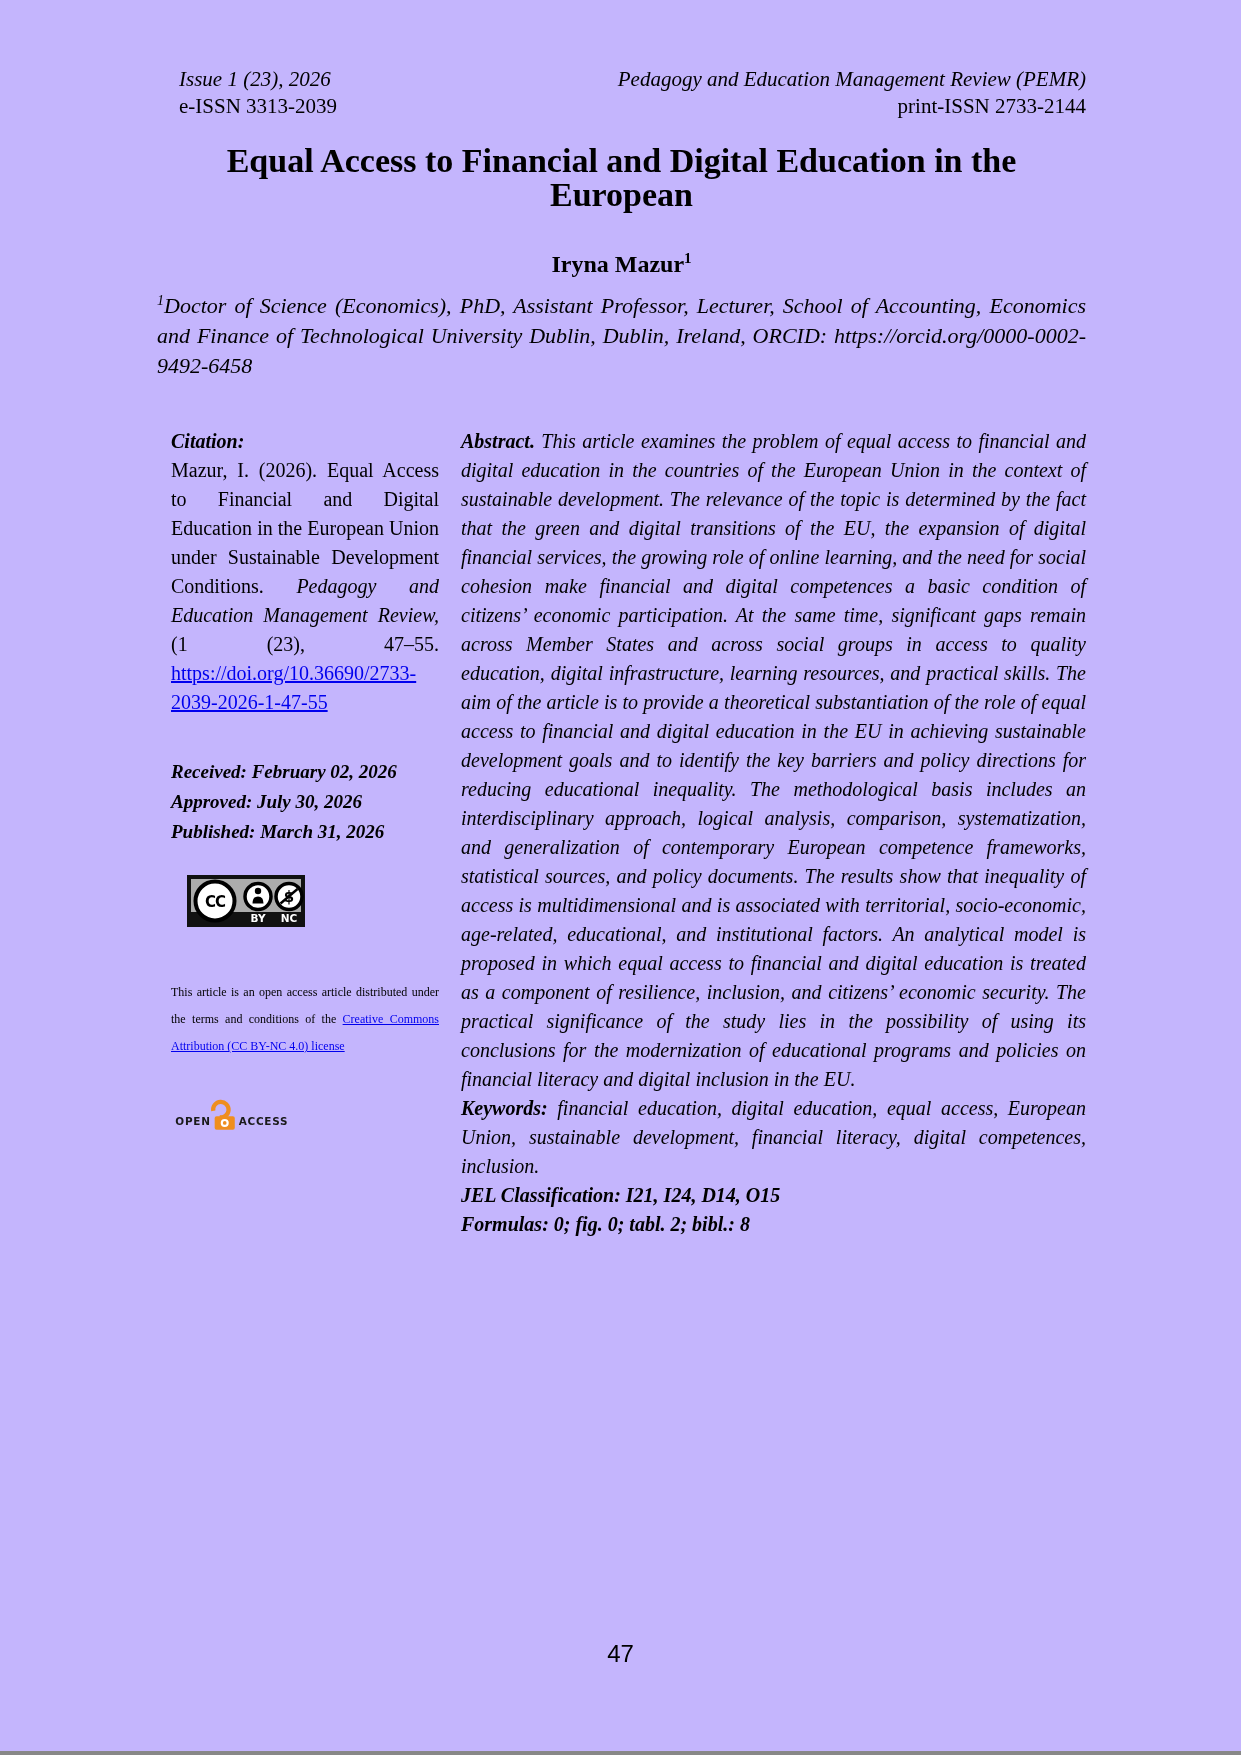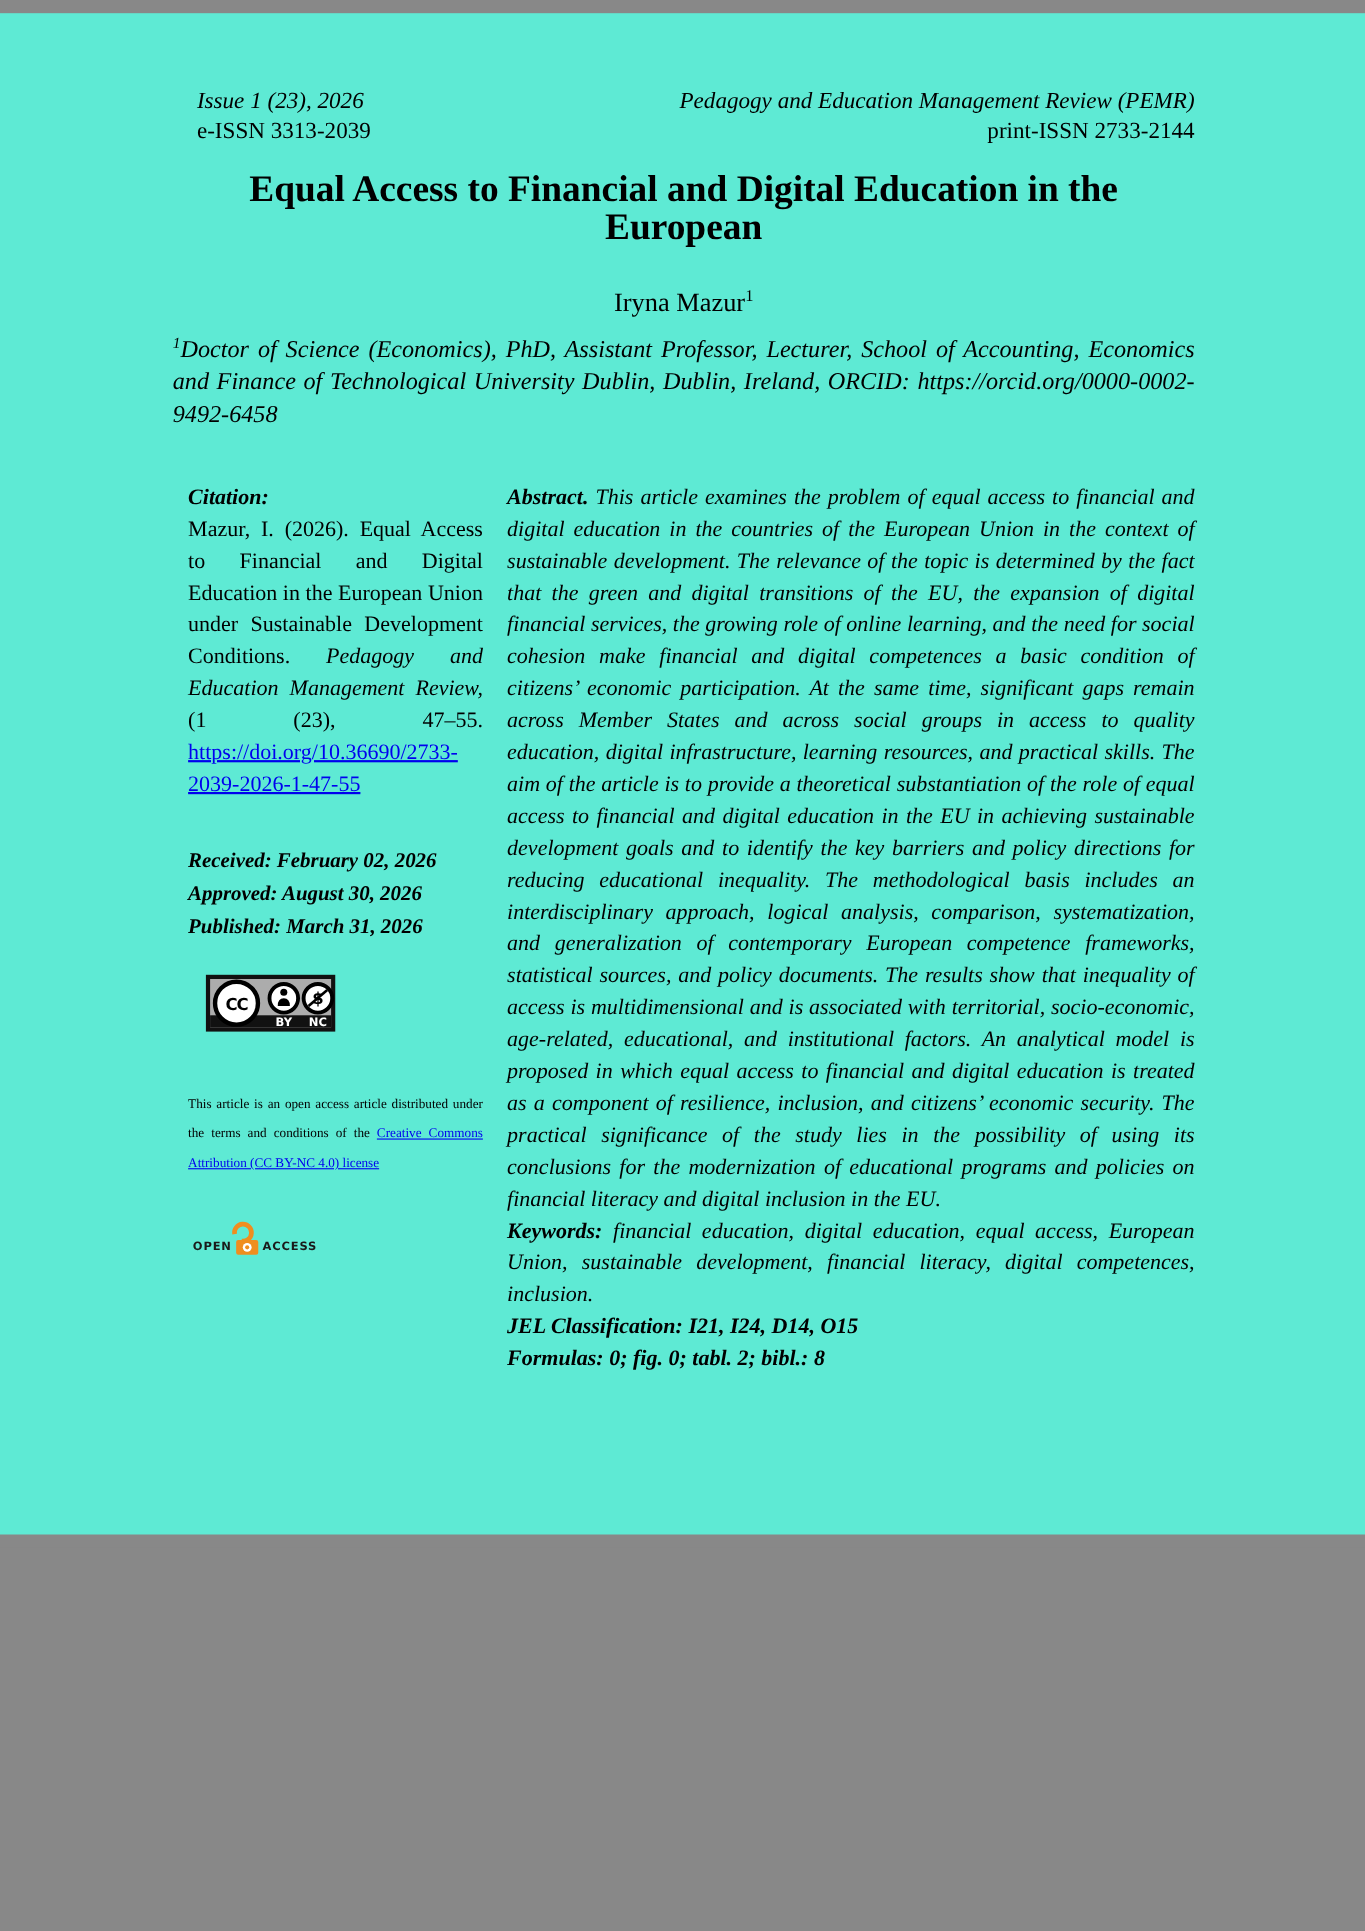--- a/index.html
+++ b/index.html
@@ -1,37 +1,37 @@
 <!DOCTYPE html>
 <html><head>
 <meta charset="utf-8">
 <style>
   html,body { margin:0; padding:0; background:#888; }
   .page {
     position:relative;
-    width:1241px; height:1383px;
-    background:#5eead4;
+    width:1241px; height:1751px;
+    background:#c4b5fd;
     font-family:"Liberation Serif", serif;
     color:#000;
-    margin:12px auto;
+    margin:0 auto;
     overflow:hidden;
   }
   .content { position:absolute; left:157px; top:66px; width:929px; }
 
   
   .hdr { display:flex; justify-content:space-between; font-size:21px; line-height:27px; }
   .hdr-left { margin-left:22px; text-align:left; }
   .hdr-right { text-align:right; }
   .it { font-style:italic; }
   .bi { font-style:italic; font-weight:bold; }
 
   
   .title { margin:24px 0 0 0; text-align:center; font-weight:bold; font-size:34px; line-height:34px; }
   .title span { display:block; }
-  .author { margin-top:32px; text-align:center; font-weight:normal; font-size:24px; line-height:28px; }
+  .author { margin-top:32px; text-align:center; font-weight:bold; font-size:24px; line-height:28px; }
   .author sup { font-size:15px; }
   .affiliation { margin:8px 0 0 0; font-style:italic; font-size:22px; line-height:30px; text-align:justify; }
   .affiliation sup { font-size:14px; font-style:italic; }
 
   
   .columns { display:flex; margin-top:46px; align-items:flex-start; }
   .left-col { flex:none; width:268px; margin-left:14px; font-size:20px; line-height:29px; }
   .right-col { flex:1; margin-left:22px; font-size:20px; line-height:29px; }
 
   .cit-label { margin:0; font-weight:bold; font-style:italic; }
@@ -75,21 +75,21 @@
     <p class="affiliation"><sup>1</sup><span>Doctor of Science (Economics), PhD, Assistant Professor, Lecturer, School of Accounting, Economics and Finance of Technological University Dublin, Dublin, Ireland, ORCID: https://orcid.org/0000-0002-9492-6458</span></p>
 
     <div class="columns">
 
       <aside class="left-col">
         <p class="cit-label">Citation:</p>
         <p class="cit-text"><span>Mazur, I. (2026). Equal Access to Financial and Digital Education in the European Union under Sustainable Development Conditions. </span><span class="it">Pedagogy and Education Management Review,</span><span> (1 (23), 47–55. </span><a class="link">https://doi.org/10.36690/2733-2039-2026-1-47-55</a></p>
 
         <div class="dates">
           <div>Received: February 02, 2026</div>
-          <div>Approved: August 30, 2026</div>
+          <div>Approved: July 30, 2026</div>
           <div>Published: March 31, 2026</div>
         </div>
 
         <svg class="cc-badge" width="118" height="52" viewBox="0 0 118 52" xmlns="http://www.w3.org/2000/svg">
           <rect x="2" y="2" width="114" height="48" fill="#ACACAC" stroke="#111" stroke-width="4"></rect>
           <rect x="4" y="37" width="110" height="11" fill="#111"></rect>
           <g>
             <circle cx="28" cy="26" r="19.5" fill="#ffffff" stroke="#000" stroke-width="4"></circle>
             <text x="28" y="32" text-anchor="middle" font-family="DejaVu Sans, sans-serif" font-size="15" font-weight="bold" letter-spacing="-1">CC</text>
           </g>

